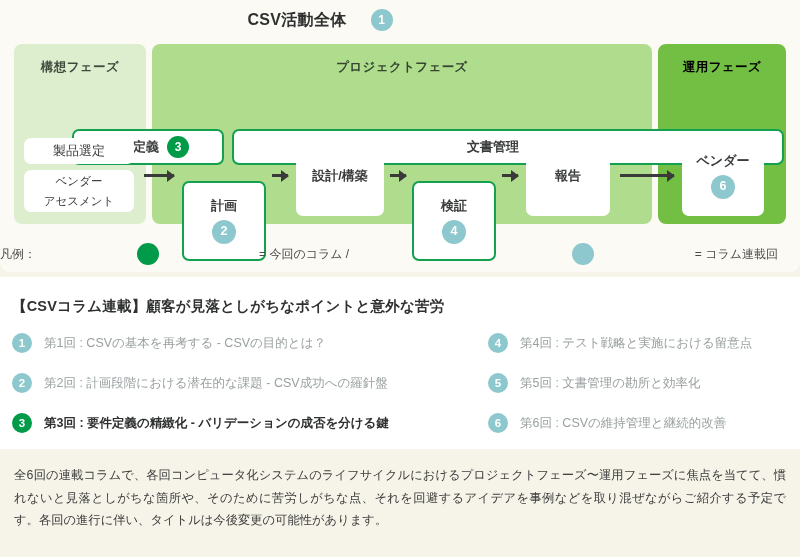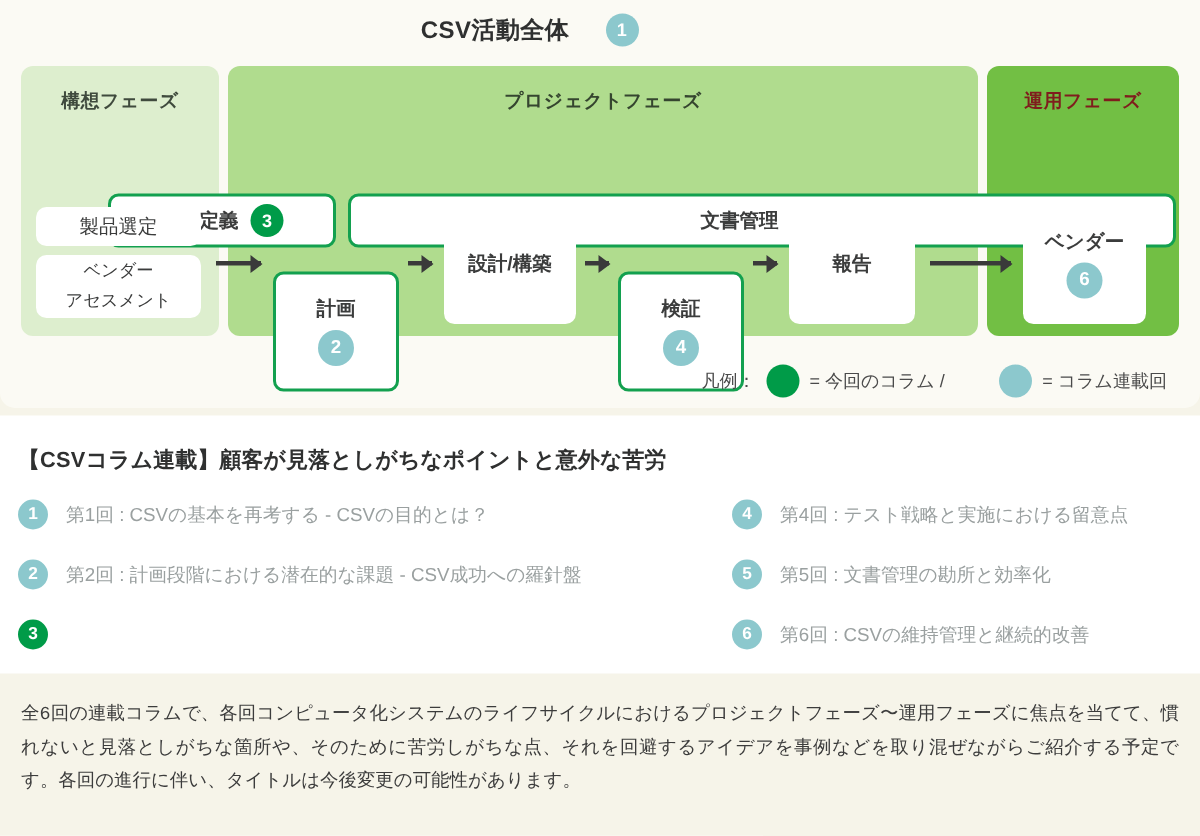--- a/index.html
+++ b/index.html
@@ -22,21 +22,20 @@
     width: 800px; height: 272px;
     background: #fbfaf4;
     border-bottom-left-radius: 10px;
     border-bottom-right-radius: 10px;
   }
   .diagram-title-row {
     position: absolute;
     left: 0; top: 9px; width: 640px;
     display: flex; align-items: center; justify-content: center;
     gap: 24px;
-    margin-left: 33px;
   }
   .diagram-title {
     font-size: 16px; font-weight: bold; color: #2f3030;
     letter-spacing: .3px;
   }
   .badge {
     display: inline-flex; align-items: center; justify-content: center;
     border-radius: 50%;
     color: #ffffff; font-weight: bold;
     font-family: "Liberation Sans", sans-serif;
@@ -66,21 +65,21 @@
   #phase-concept .phase-label { top: 15px; color: #3f4a3d; }
   #phase-project {
     left: 152px; top: 44px; width: 500px; height: 180px;
     background: #b0dc8e;
   }
   #phase-project .phase-label { top: 15px; color: #35452f; }
   #phase-ops {
     left: 658px; top: 44px; width: 128px; height: 180px;
     background: #72bf44;
   }
-  #phase-ops .phase-label { top: 15px; color: #7f1d1d; }
+  #phase-ops .phase-label { top: 15px; color: #000000; }
 
   
   .wbox {
     position: absolute;
     background: #ffffff;
     border-radius: 7px;
     display: flex; flex-direction: column;
     align-items: center; justify-content: center;
     gap: 6px;
     color: #3b3c3c;
@@ -121,21 +120,21 @@
   #arr1 { left: 144px; top: 174px; width: 30px; }
   #arr2 { left: 272px; top: 174px; width: 16px; }
   #arr3 { left: 390px; top: 174px; width: 16px; }
   #arr4 { left: 502px; top: 174px; width: 16px; }
   #arr5 { left: 620px; top: 174px; width: 54px; }
 
   
   .legend {
     position: absolute;
     left: 0; top: 243px; width: 800px;
-    display: flex; align-items: center; justify-content: flex-end;
+    display: flex; align-items: center; justify-content: space-between;
     gap: 7px; padding-right: 22px;
     font-size: 12px; color: #4a4a4a;
   }
   .legend .dot { width: 22px; height: 22px; border-radius: 50%; flex: 0 0 auto; }
   .legend .dot.green { background: #009b48; }
   .legend .dot.teal  { background: #8cc8cd; }
   .legend .sep { width: 22px; }
 
   
   .list-panel {
@@ -262,20 +261,21 @@
       <div class="col-item">
         <span class="badge teal b20">1</span>
         <span class="ctext">第1回 : CSVの基本を再考する - CSVの目的とは？</span>
       </div>
       <div class="col-item">
         <span class="badge teal b20">2</span>
         <span class="ctext">第2回 : 計画段階における潜在的な課題 - CSV成功への羅針盤</span>
       </div>
       <div class="col-item current">
         <span class="badge green b20">3</span>
+        <span class="ctext">第3回 : 要件定義の精緻化 - バリデーションの成否を分ける鍵</span>
       </div>
     </div>
 
     <div class="col-list" id="col-right">
       <div class="col-item">
         <span class="badge teal b20">4</span>
         <span class="ctext">第4回 : テスト戦略と実施における留意点</span>
       </div>
       <div class="col-item">
         <span class="badge teal b20">5</span>

